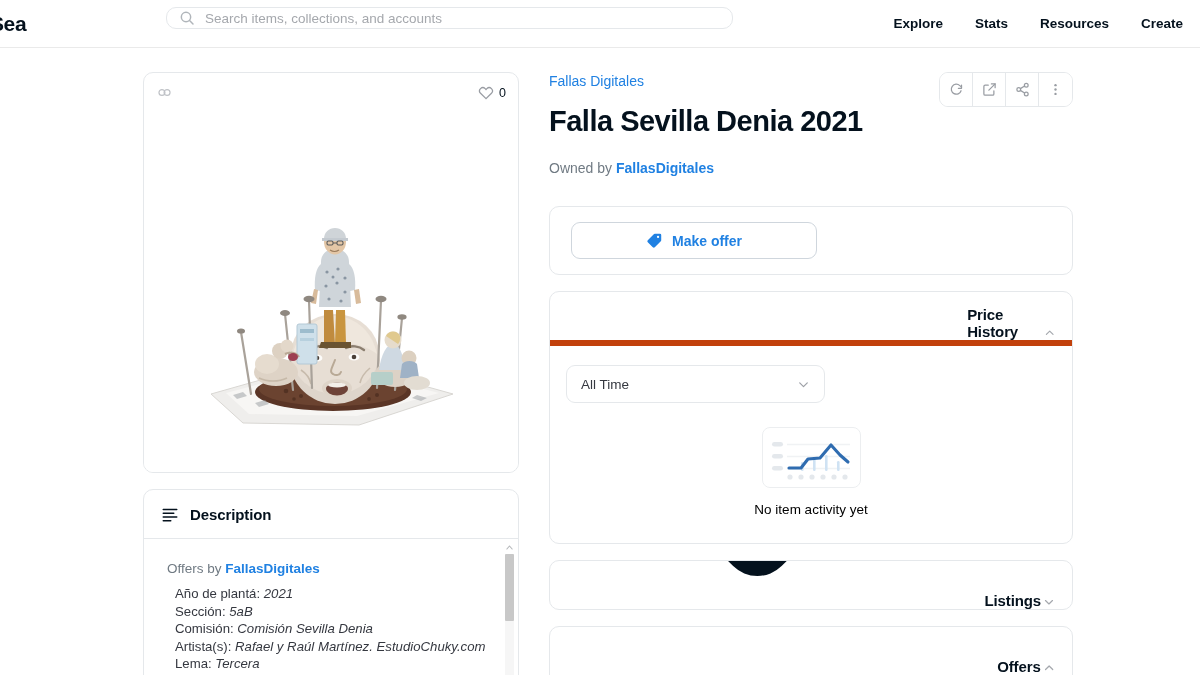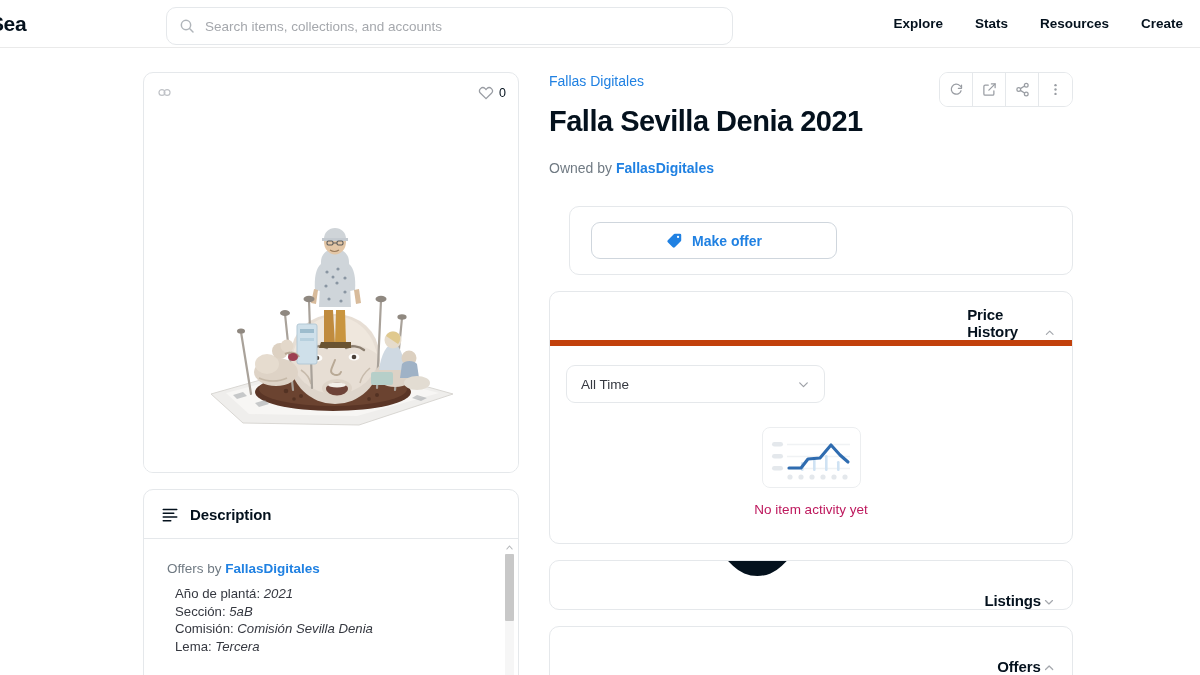--- a/index.html
+++ b/index.html
@@ -27,21 +27,21 @@
     color: #04111d;
     margin-left: -10px;
     padding-left: 0;
     width: 40px;
   }
   .search-wrap {
     position: absolute;
     left: 166px;
     top: 7px;
     width: 567px;
-    height: 38px;
+    height: 22px;
     border: 1px solid #e5e8eb;
     border-radius: 10px;
     background: #fff;
     display: flex;
     align-items: center;
     padding: 0 12px;
   }
   .search-icon { width: 16px; height: 16px; flex: 0 0 16px; margin-right: 10px; opacity: .55; }
   .search-input {
     border: none; outline: none;
@@ -172,21 +172,21 @@
   }
   .sb-arrow { width: 9px; height: 9px; opacity: .5; margin-bottom: 2px; }
   .sb-track { width: 9px; flex: 1; background: #f6f6f6; border-radius: 1px; position: relative; }
   .sb-thumb {
     position: absolute; top: 0; left: 0;
     width: 9px; height: 47%;
     background: #c8c8c8; border-radius: 1px;
   }
 
   
-  .offer-card { padding: 15px 21px; margin-left: 20px; }
+  .offer-card { padding: 15px 21px; }
   .btn-make-offer {
     width: 246px;
     height: 37px;
     border: 1px solid #cfd6dd;
     border-radius: 9px;
     background: #ffffff;
     display: flex;
     align-items: center;
     justify-content: center;
     gap: 9px;
@@ -234,21 +234,21 @@
   .empty-thumb {
     width: 99px; height: 61px;
     border: 1px solid #eceef0;
     border-radius: 8px;
     background: #fff;
     display: flex; align-items: center; justify-content: center;
   }
   .empty-label {
     margin-top: 14px;
     font-size: 13.5px;
-    color: #be185d;
+    color: #000000;
   }
   .offers-body-clip { height: 31px; overflow: hidden; }
   .offers-empty-peek {
     display: flex; justify-content: center; padding-top: 11px;
   }
 
   
   .collection-link {
     font-size: 14px;
     color: #2081e2;
@@ -475,20 +475,23 @@
             <span>Offers by </span><b>FallasDigitales</b>
           </div>
           <div class="desc-line">
             <span>Año de plantá: </span><i>2021</i>
           </div>
           <div class="desc-line">
             <span>Sección: </span><i>5aB</i>
           </div>
           <div class="desc-line">
             <span>Comisión: </span><i>Comisión Sevilla Denia</i>
+          </div>
+          <div class="desc-line">
+            <span>Artista(s): </span><i>Rafael y Raúl Martínez. EstudioChuky.com</i>
           </div>
           <div class="desc-line">
             <span>Lema: </span><i>Tercera</i>
           </div>
           <div class="desc-line desc-faded">&nbsp;</div>
         </div>
         <div class="scrollbar">
           <svg class="sb-arrow" viewBox="0 0 24 24" fill="none" stroke="#6b7076" stroke-width="3" stroke-linecap="round" stroke-linejoin="round">
             <polyline points="5,16 12,8 19,16"></polyline>
           </svg>

